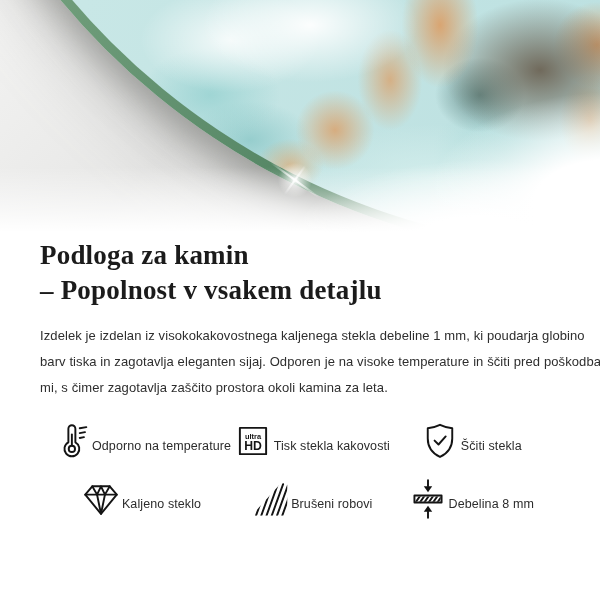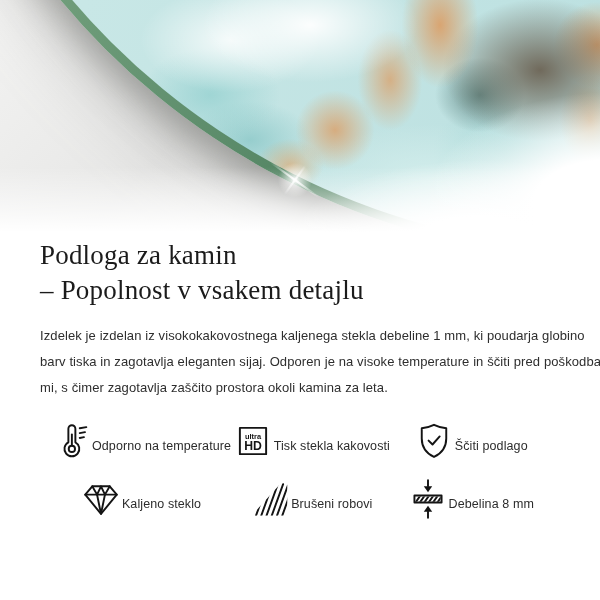--- a/index.html
+++ b/index.html
@@ -59,21 +59,21 @@
     position:absolute;left:4px;top:50%;width:36px;height:2px;
     transform:translateY(-50%) rotate(-54deg);
     background:linear-gradient(90deg,transparent,rgba(255,255,255,.9) 50%,transparent);
   }
 
   
   .content{position:relative;padding:0 40px;}
   .page-title{
     margin:6px 0 0 0;
     font-family:"Liberation Serif","DejaVu Serif",serif;
-    font-weight:400;font-size:27px;line-height:35px;color:#1b1b1b;
+    font-weight:700;font-size:27px;line-height:35px;color:#1b1b1b;
     letter-spacing:.2px;white-space:pre;
   }
   .page-desc{
     margin:15px 0 0 0;
     font-size:13px;line-height:26px;color:#2e2e2e;
     letter-spacing:.1px;white-space:pre;
   }
 
   
   .features{
@@ -139,21 +139,21 @@
         <div class="feature-label">Tisk stekla kakovosti</div>
       </div>
 
       <div class="feature">
         <div class="icon-wrap">
           <svg width="42" height="42" viewBox="0 0 48 48">
             <path class="stroke" stroke-width="2.4" d="M24,5.5 C28.8,7.8 33.6,9 38,9.4 L38,21 C38,30.8 32.6,38 24,42.2 C15.4,38 10,30.8 10,21 L10,9.4 C14.4,9 19.2,7.8 24,5.5 Z"></path>
             <path class="stroke" stroke-width="2.4" d="M17.8,23.5 L22.3,28 L30.5,18.8"></path>
           </svg>
         </div>
-        <div class="feature-label">Ščiti podlago</div>
+        <div class="feature-label">Ščiti stekla</div>
       </div>
 
       <div class="feature">
         <div class="icon-wrap">
           <svg width="42" height="42" viewBox="0 0 48 48">
             <path class="stroke" stroke-width="1.9" d="M14,9.5 L34,9.5 L42,19 L24,41 L6,19 Z"></path>
             <line class="stroke" stroke-width="1.9" x1="6" y1="19" x2="42" y2="19"></line>
             <path class="stroke" stroke-width="1.9" d="M14,9.5 L19.5,19 L24,9.5 L28.5,19 L34,9.5"></path>
             <path class="stroke" stroke-width="1.9" d="M19.5,19 L24,41 L28.5,19"></path>
           </svg>

